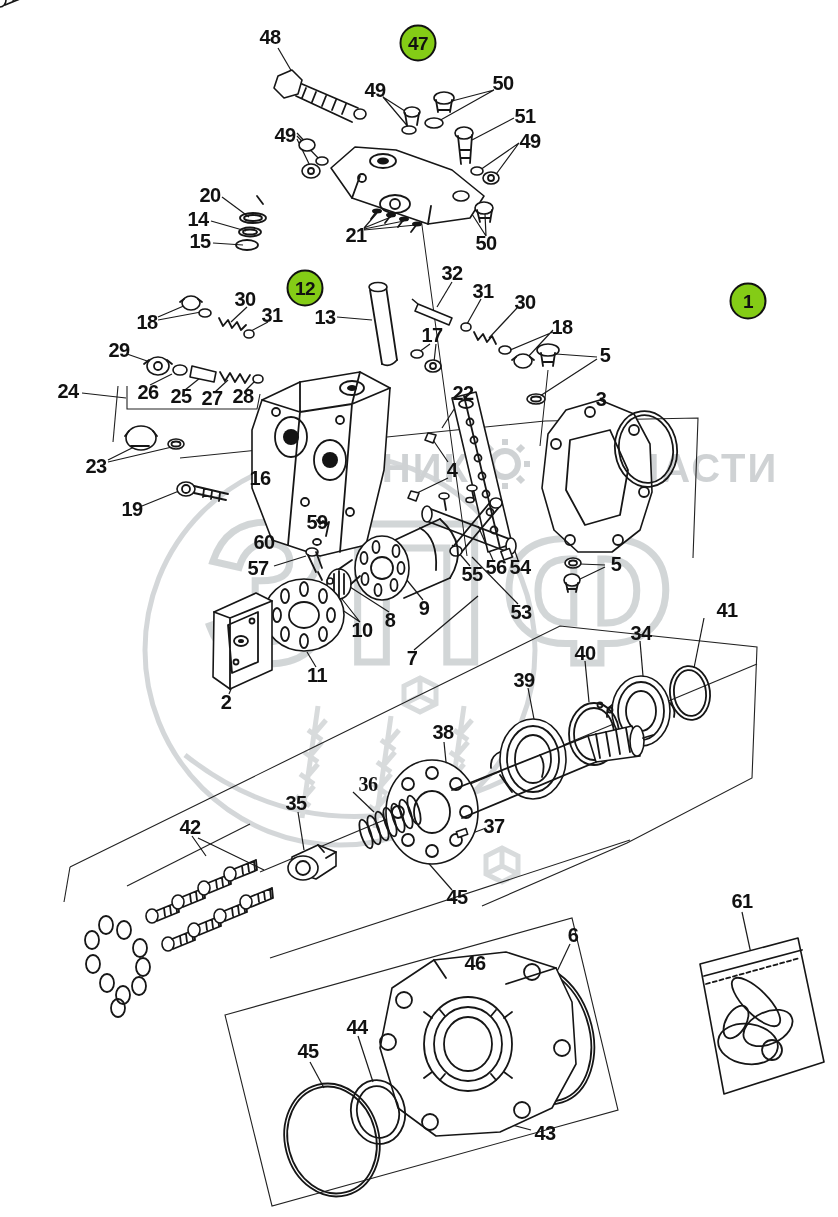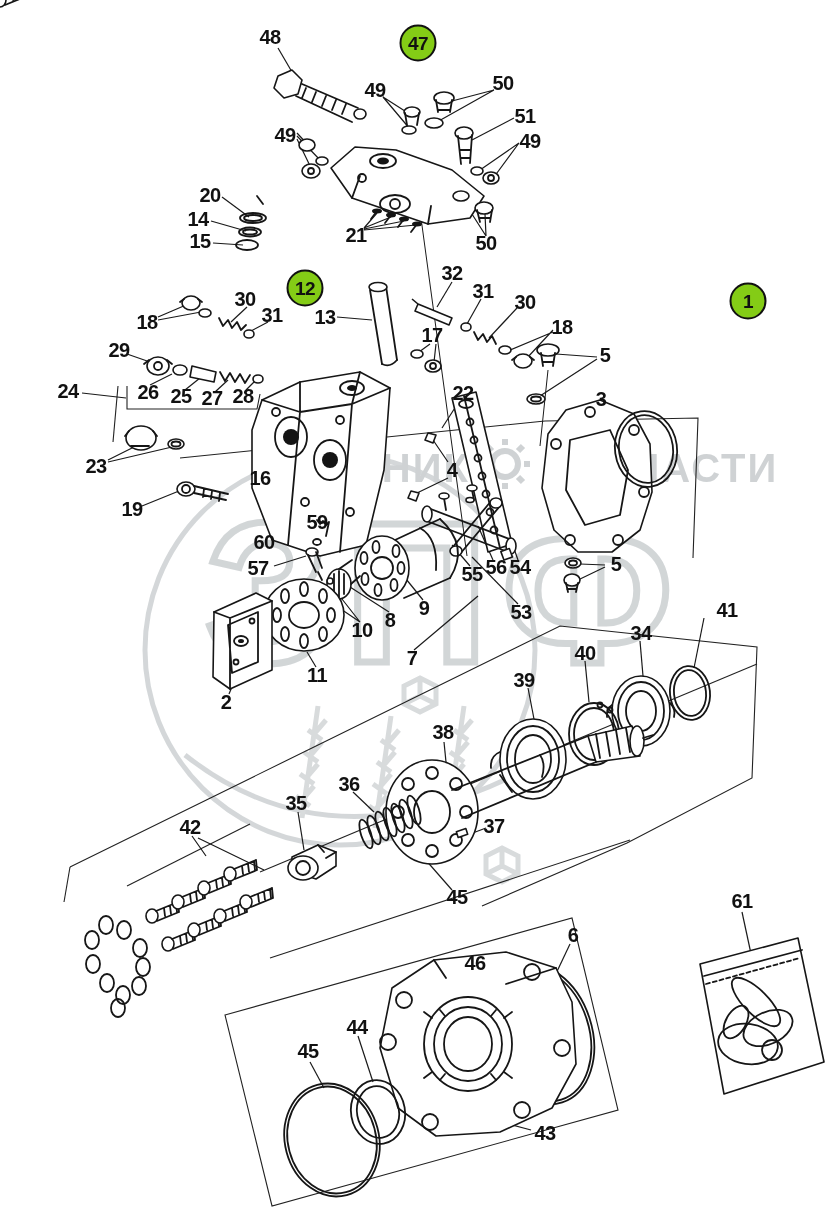--- a/index.html
+++ b/index.html
@@ -497,21 +497,21 @@
       <div class="callout" style="left: 390px; top: 620px;">8</div>
       <div class="callout" style="left: 362px; top: 630px;">10</div>
       <div class="callout" style="left: 412px; top: 658px;">7</div>
       <div class="callout" style="left: 317px; top: 675px;">11</div>
       <div class="callout" style="left: 226px; top: 702px;">2</div>
       <div class="callout" style="left: 707px; top: 610px; margin-left: 20px;">41</div>
       <div class="callout" style="left: 641px; top: 633px;">34</div>
       <div class="callout" style="left: 585px; top: 653px;">40</div>
       <div class="callout" style="left: 524px; top: 680px;">39</div>
       <div class="callout" style="left: 443px; top: 732px;">38</div>
-      <div class="callout" style="left: 349px; top: 784px;">36</div>
+      <div class="callout" style="left: 368px; top: 784px; font-family: Liberation Serif, serif;">36</div>
       <div class="callout" style="left: 296px; top: 803px;">35</div>
       <div class="callout" style="left: 494px; top: 826px;">37</div>
       <div class="callout" style="left: 190px; top: 827px;">42</div>
       <div class="callout" style="left: 457px; top: 897px;">45</div>
       <div class="callout" style="left: 742px; top: 901px;">61</div>
       <div class="callout" style="left: 475px; top: 963px;">46</div>
       <div class="callout" style="left: 573px; top: 935px;">6</div>
       <div class="callout" style="left: 357px; top: 1027px;">44</div>
       <div class="callout" style="left: 308px; top: 1051px;">45</div>
       <div class="callout" style="left: 545px; top: 1133px;">43</div>

